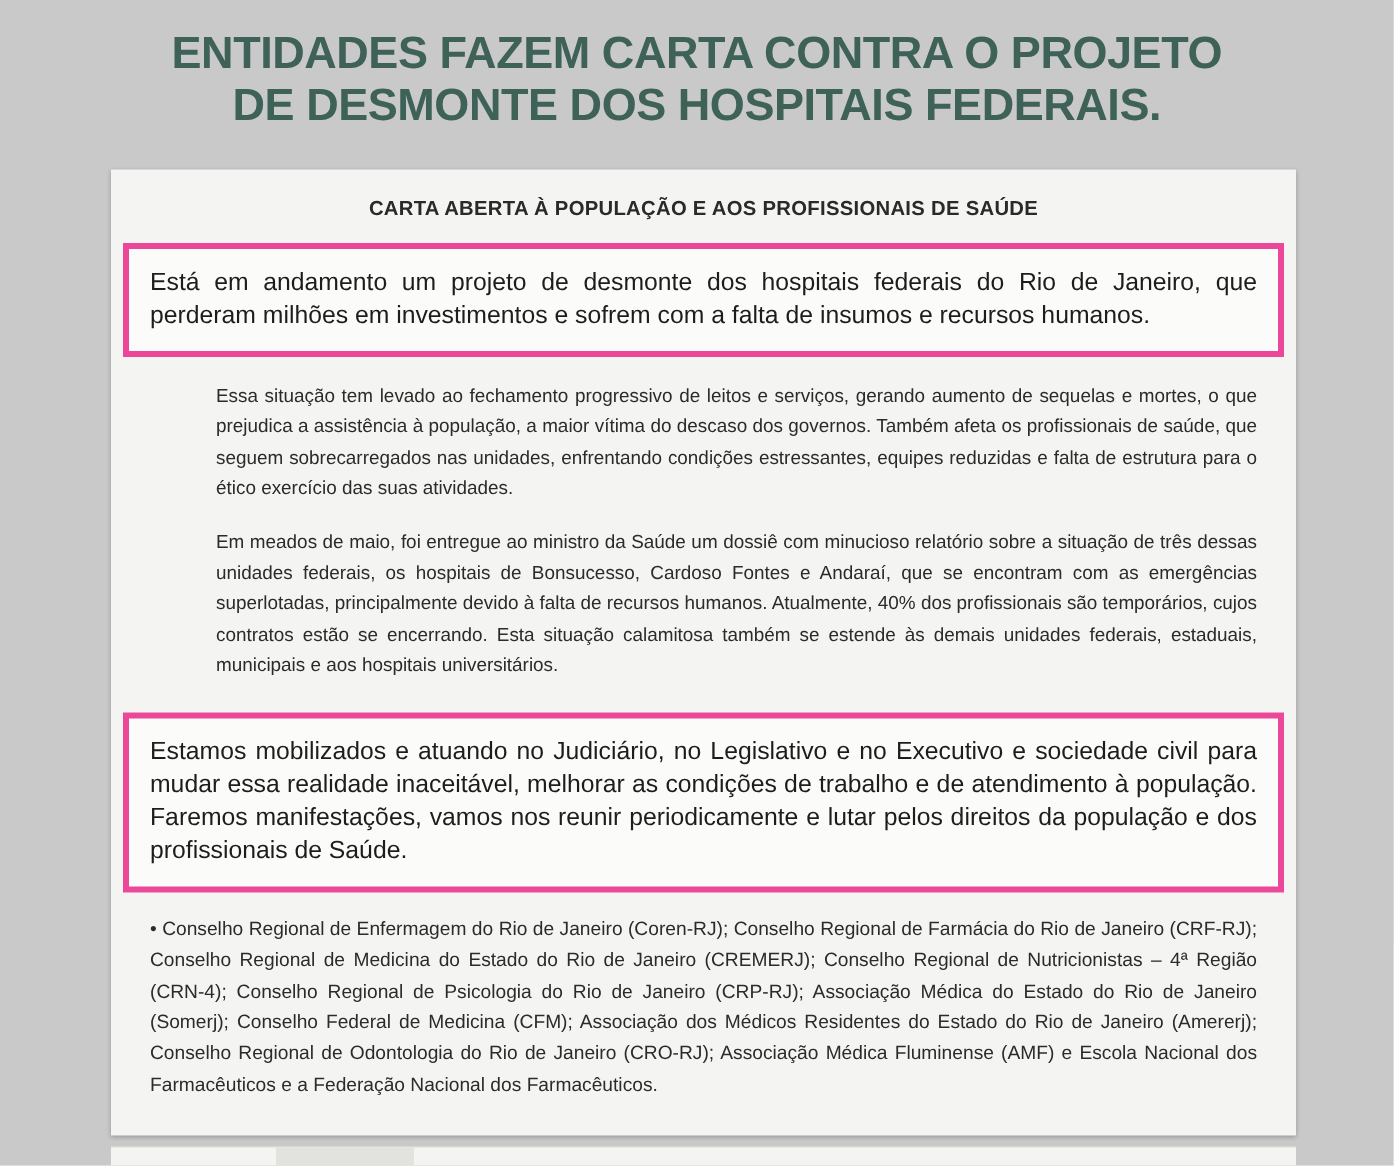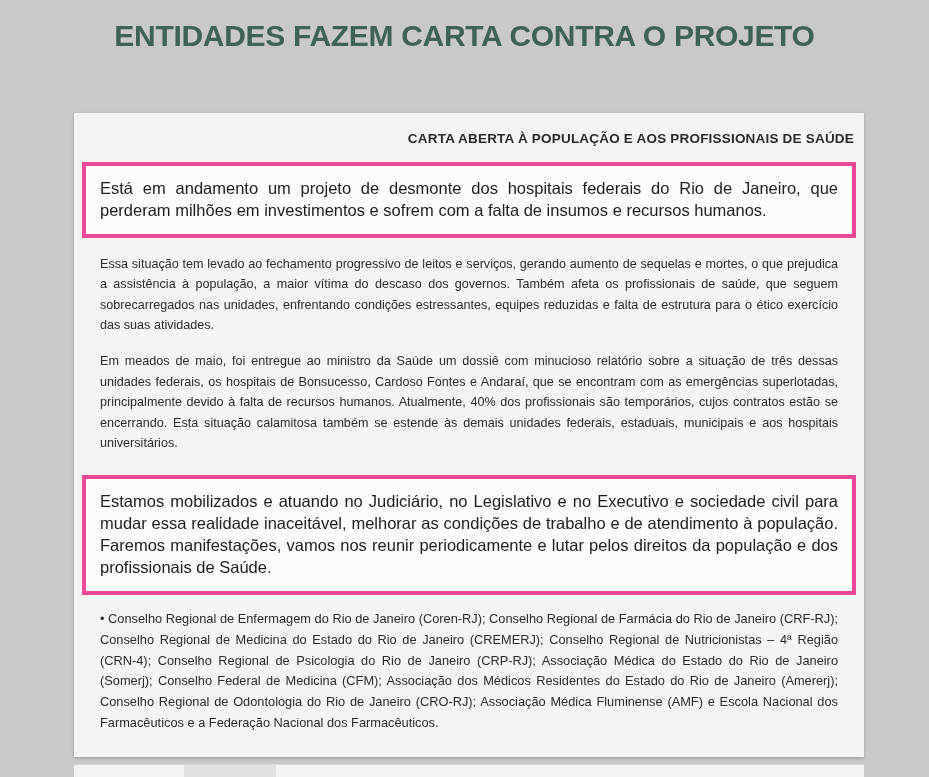--- a/index.html
+++ b/index.html
@@ -36,21 +36,21 @@
     position: absolute;
     left: 74px;
     top: 113px;
     width: 790px;
     background: #f4f4f2;
     box-shadow: 0 1px 3px rgba(0,0,0,0.25);
     padding: 0 0 6px 0;
     box-sizing: border-box;
   }
   .sheet-title {
-    text-align: right;
+    text-align: center;
     font-size: 13.5px;
     font-weight: bold;
     color: #2a2a2a;
     letter-spacing: 0.2px;
     padding: 18px 10px 16px 10px;
   }
   .boxed {
     border: 4px solid #ec4899;
     background: #fbfbf9;
     margin: 0 8px 0 8px;
@@ -62,20 +62,21 @@
     font-size: 16.5px;
     line-height: 1.33;
     color: #1d1d1d;
     text-align: justify;
   }
   .boxed p + p {
     margin-top: 14px;
   }
   .body-block {
     padding: 16px 26px 6px 26px;
+    margin-left: 44px;
   }
   .body-block p {
     margin: 0 0 16px 0;
     font-size: 12.6px;
     line-height: 1.62;
     color: #2b2b2b;
     text-align: justify;
   }
   .signers {
     padding: 14px 26px 18px 26px;
@@ -106,20 +107,21 @@
     background: #e2e2de;
   }
 </style>
 </head>
 <body>
 
 <div class="page">
 
   <div class="headline">
     <span>Entidades fazem carta contra o projeto</span>
+    <span class="l2">de desmonte dos hospitais federais.</span>
   </div>
 
   <div class="sheet">
 
     <div class="sheet-title">CARTA ABERTA À POPULAÇÃO E AOS PROFISSIONAIS DE SAÚDE</div>
 
     <div class="boxed">
       <p>Está em andamento um projeto de desmonte dos hospitais federais do Rio de Janeiro, que perderam milhões em investimentos e sofrem com a falta de insumos e recursos humanos.</p>
     </div>
 

